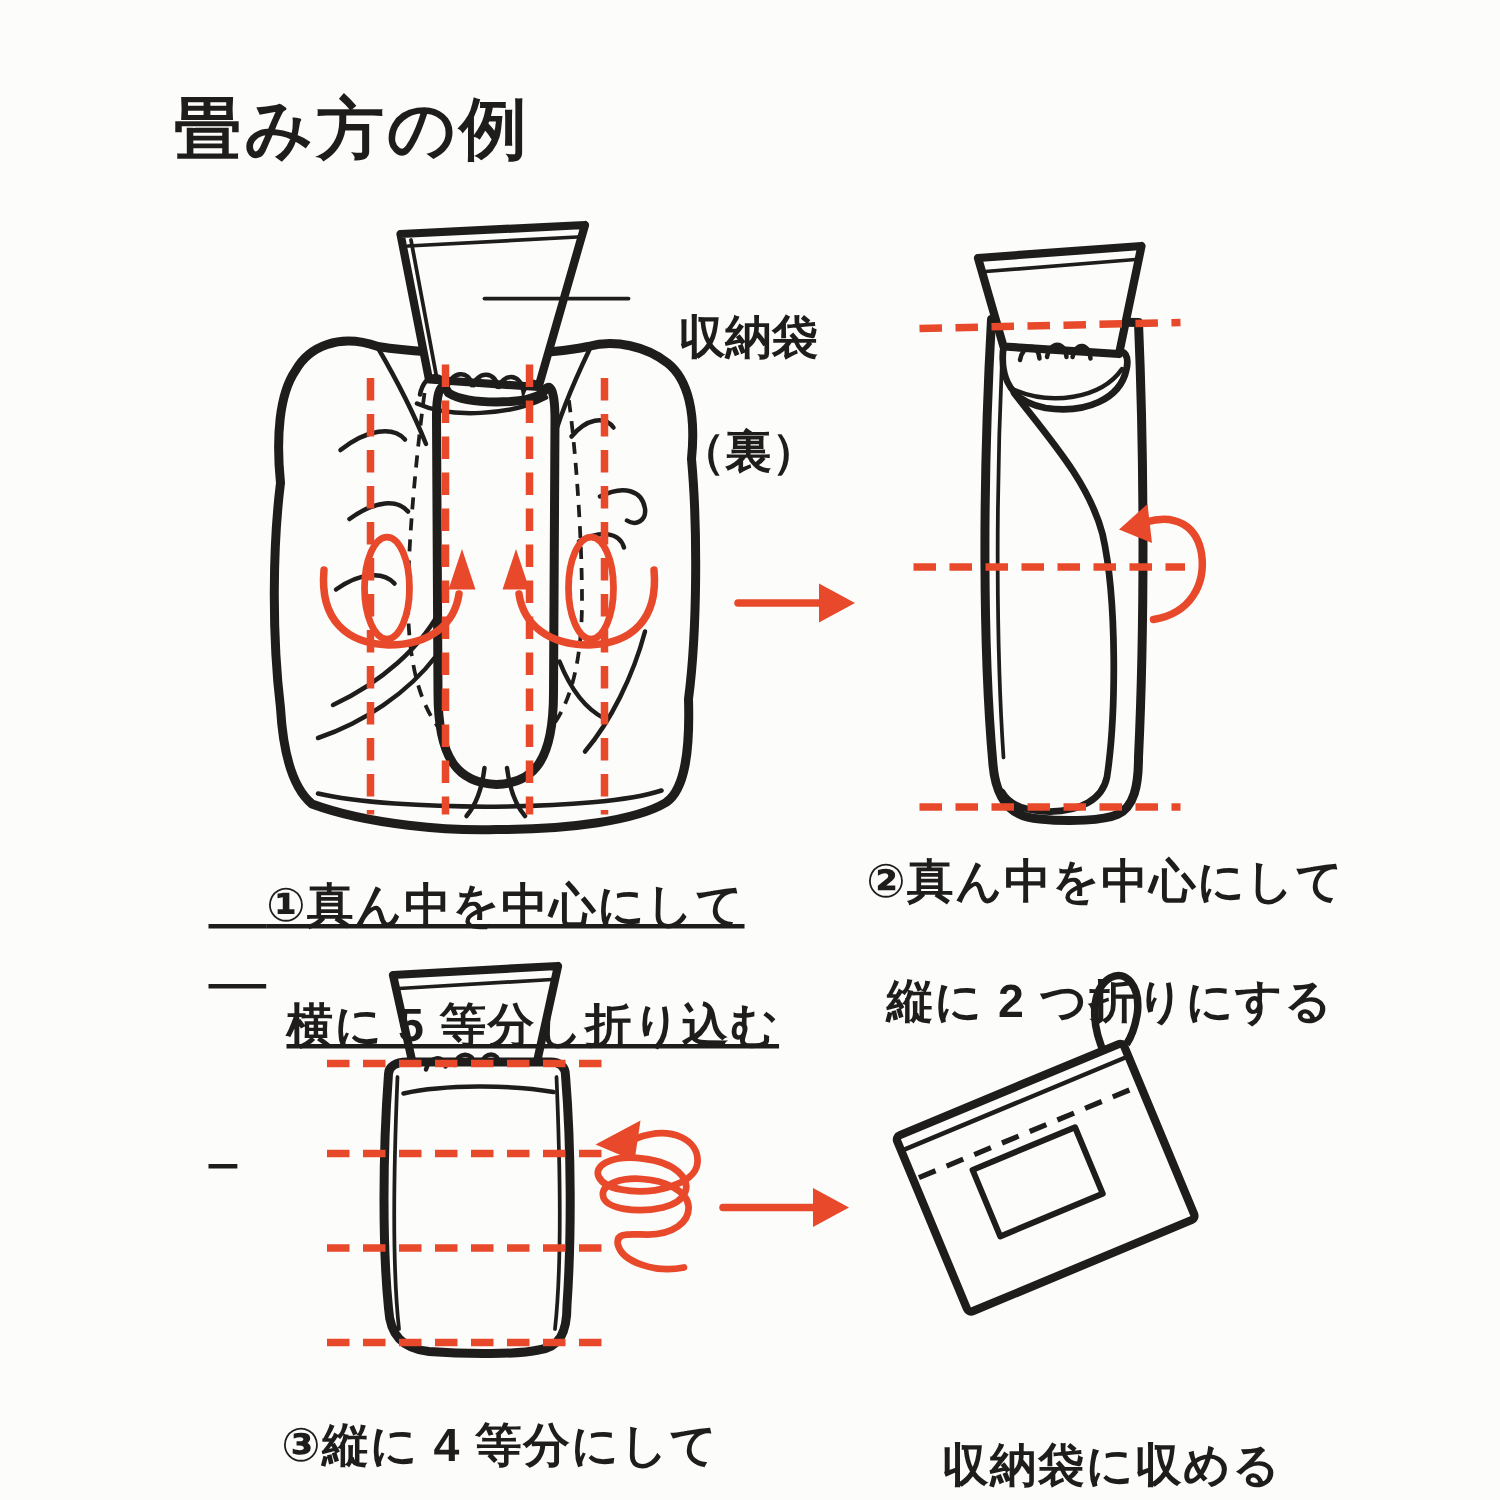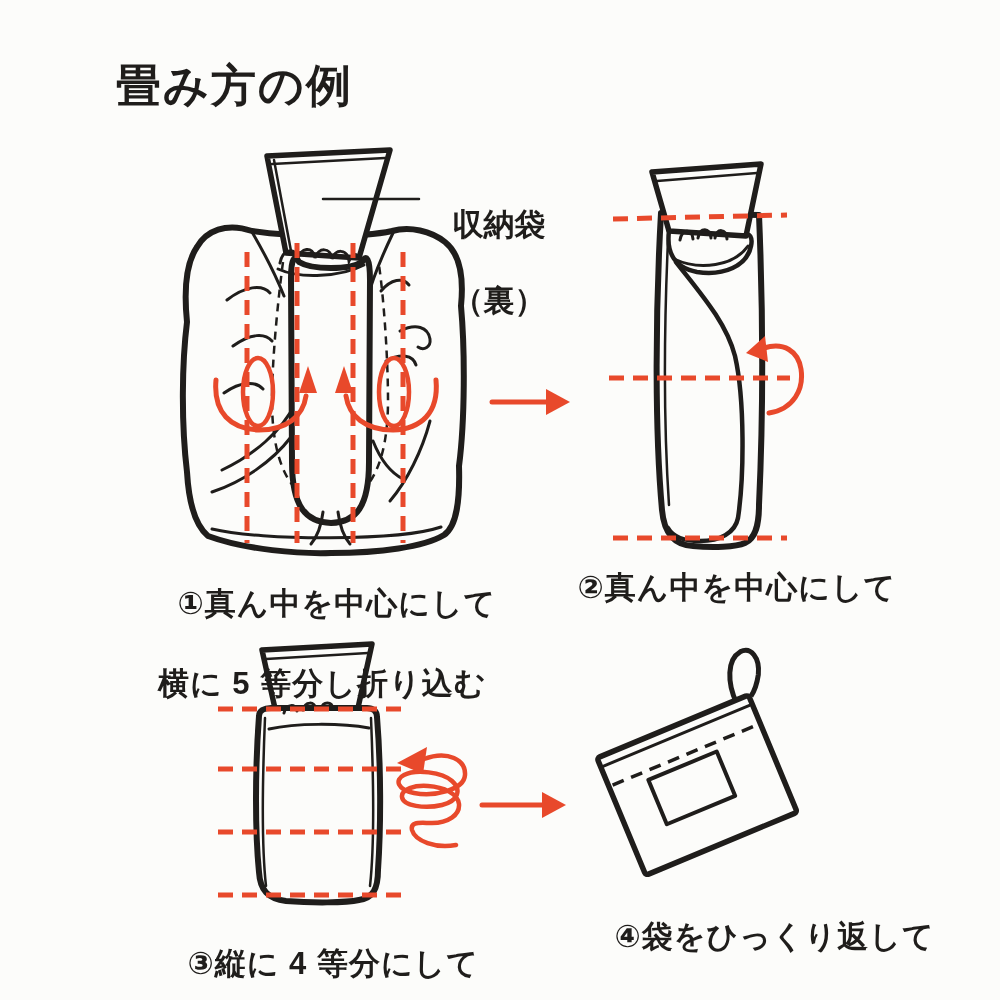--- a/index.html
+++ b/index.html
@@ -13,22 +13,22 @@
   }
   #art{position:absolute;left:0;top:0;}
   .txt{position:absolute;white-space:pre;}
   #title{
     left:116px;top:56px;
     font-size:45px;font-weight:bold;letter-spacing:2px;
   }
   .caption{
     font-size:31px;font-weight:600;line-height:40px;letter-spacing:1px;
   }
-  .caption .l2{display:block;margin-left:19px;}
-  #cap1{left:139px;top:544px;}
+  .caption .l2{display:block;margin-left:52px;}
+  #cap1{left:139px;top:544px;text-decoration:underline;}
   #cap2{left:539px;top:528px;}
   #cap3{left:149px;top:904px;}
   #cap4{left:576px;top:877px;}
   #pouch-label{
     left:418px;top:168px;width:108px;
     font-size:31px;font-weight:600;line-height:38px;text-align:center;
   }
   
   .inkF{fill:#fcfcfa;stroke:#1f1d1b;stroke-linejoin:round;}
   .s25{stroke:#1f1d1b;stroke-width:2.5;fill:none;stroke-linecap:round;}
@@ -194,25 +194,25 @@
     <span>（裏）</span>
   </div>
 
   <div id="cap1" class="txt caption">
     <span>①真ん中を中心にして</span>
     <span class="l2">横に 5 等分し折り込む</span>
   </div>
 
   <div id="cap2" class="txt caption">
     <span>②真ん中を中心にして</span>
+    <span class="l2">縦に 2 つ折りにする</span>
   </div>
 
   <div id="cap3" class="txt caption">
     <span>③縦に 4 等分にして</span>
     
   </div>
 
   <div id="cap4" class="txt caption">
-    <span>④袋をひっくり返して</span>
     <span class="l2">収納袋に収める</span>
   </div>
 
 </div>
 
 </body></html>

